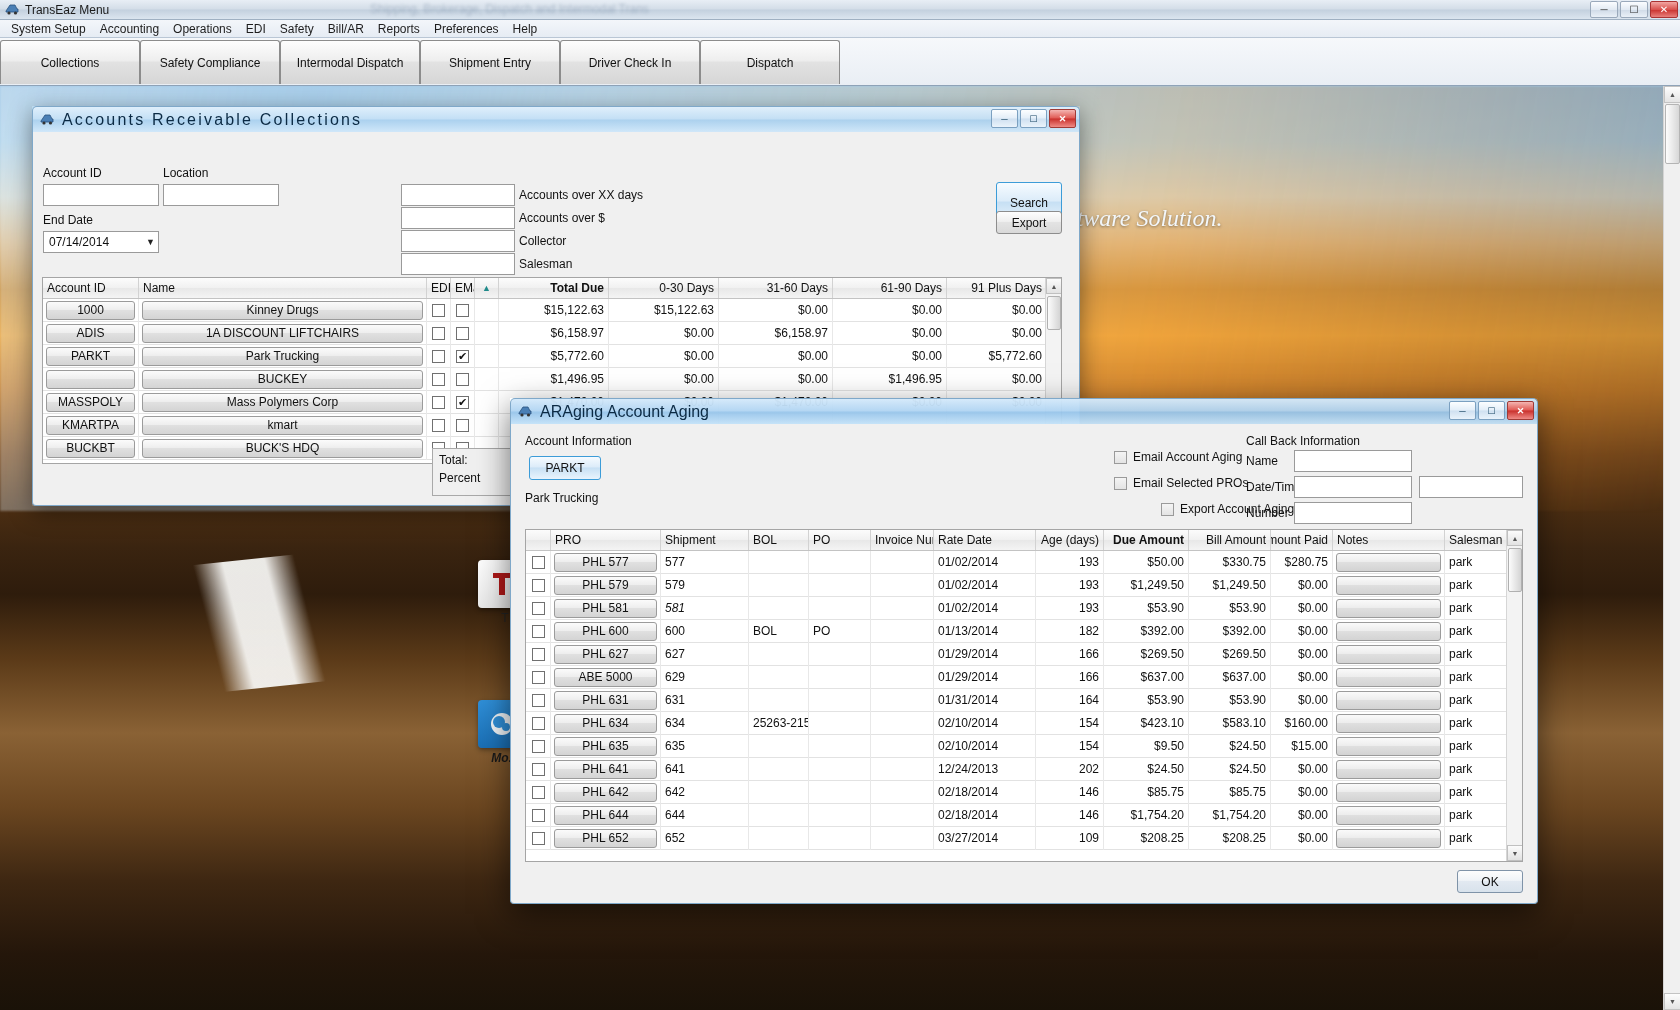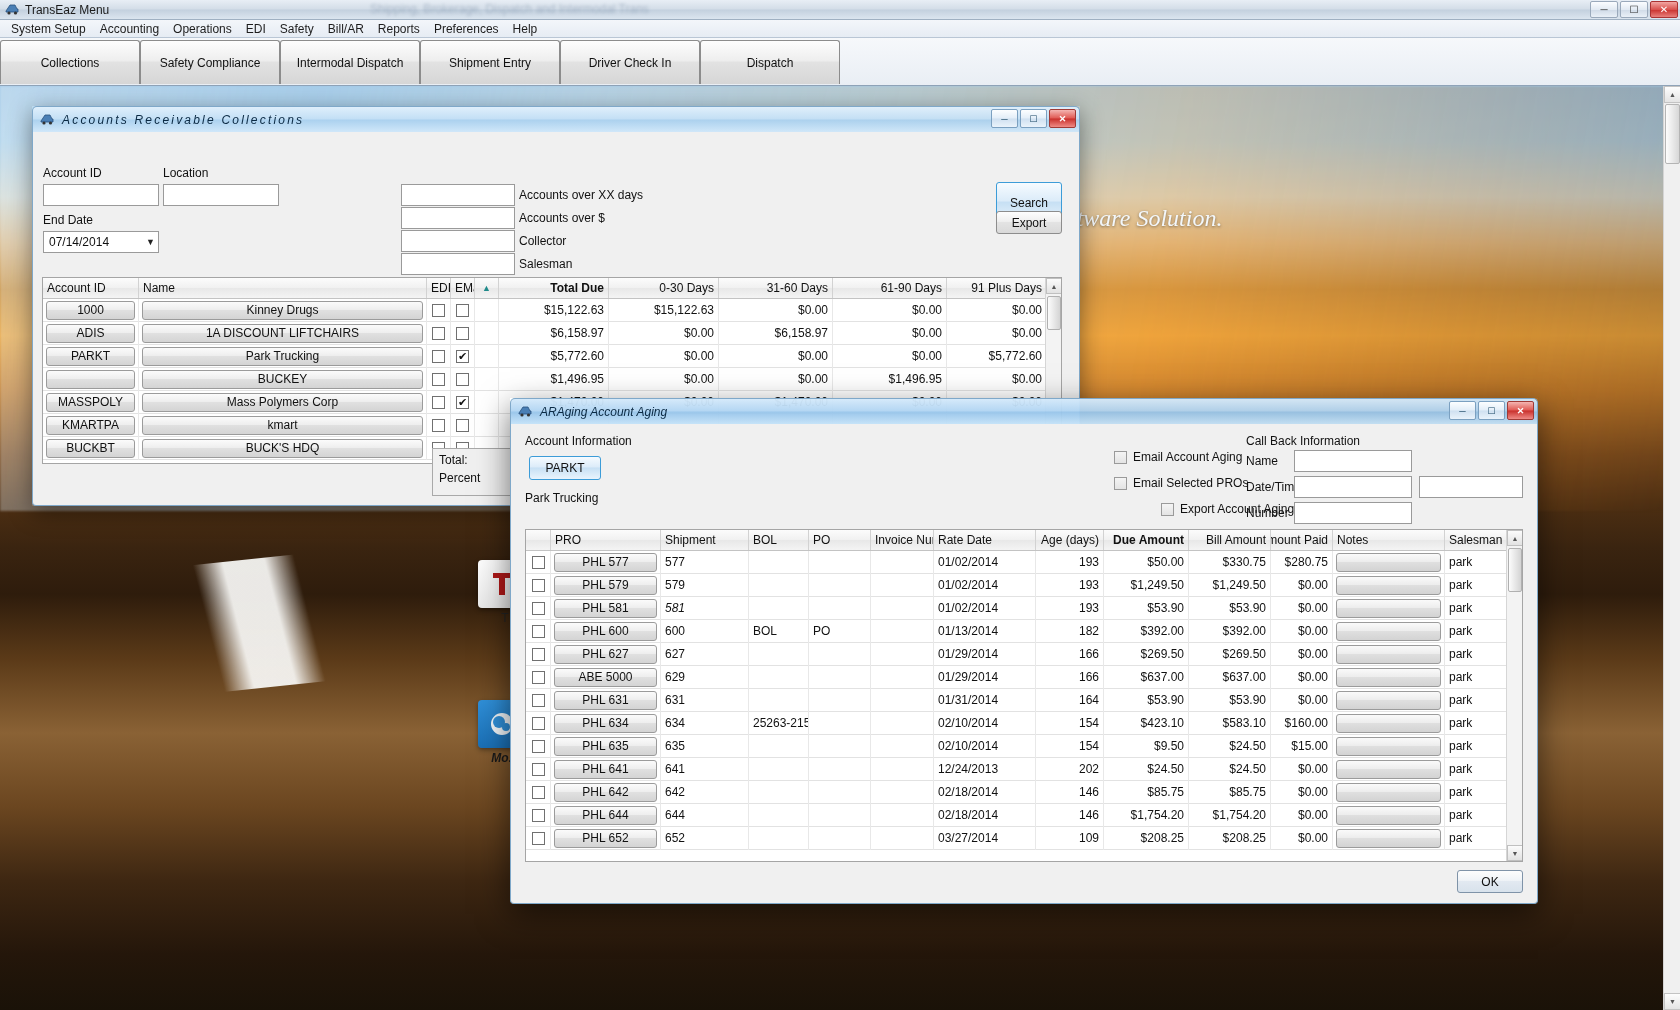--- a/index.html
+++ b/index.html
@@ -114,21 +114,21 @@
   
   .aero-win { position: absolute; }
   .aero-title {
     height: 26px;
     background: linear-gradient(180deg, rgba(225,240,252,0.96) 0%, rgba(196,224,246,0.94) 48%, rgba(171,209,239,0.94) 52%, rgba(209,232,250,0.96) 100%);
     border: 1px solid #7fa8c9; border-bottom: none;
     border-radius: 5px 5px 0 0;
     display: flex; align-items: center; position: relative;
   }
   .aero-title .tb-icon { margin-left: 7px; margin-right: 8px; display: flex; }
-  .aero-title .tb-text { font-size: 12px; color: #0b2a44; font-style: italic; }
+  .aero-title .tb-text { font-size: 16px; color: #0b2a44; }
   .spaced { letter-spacing: 2.2px; }
   .aero-body {
     background: #f0f0f0;
     border: 1px solid #7fa8c9; border-top: none;
     border-radius: 0 0 4px 4px;
     position: relative;
   }
   .mini-btns { position: absolute; right: 3px; top: 2px; display: flex; gap: 2px; }
   .mini-btn {
     width: 27px; height: 19px;

